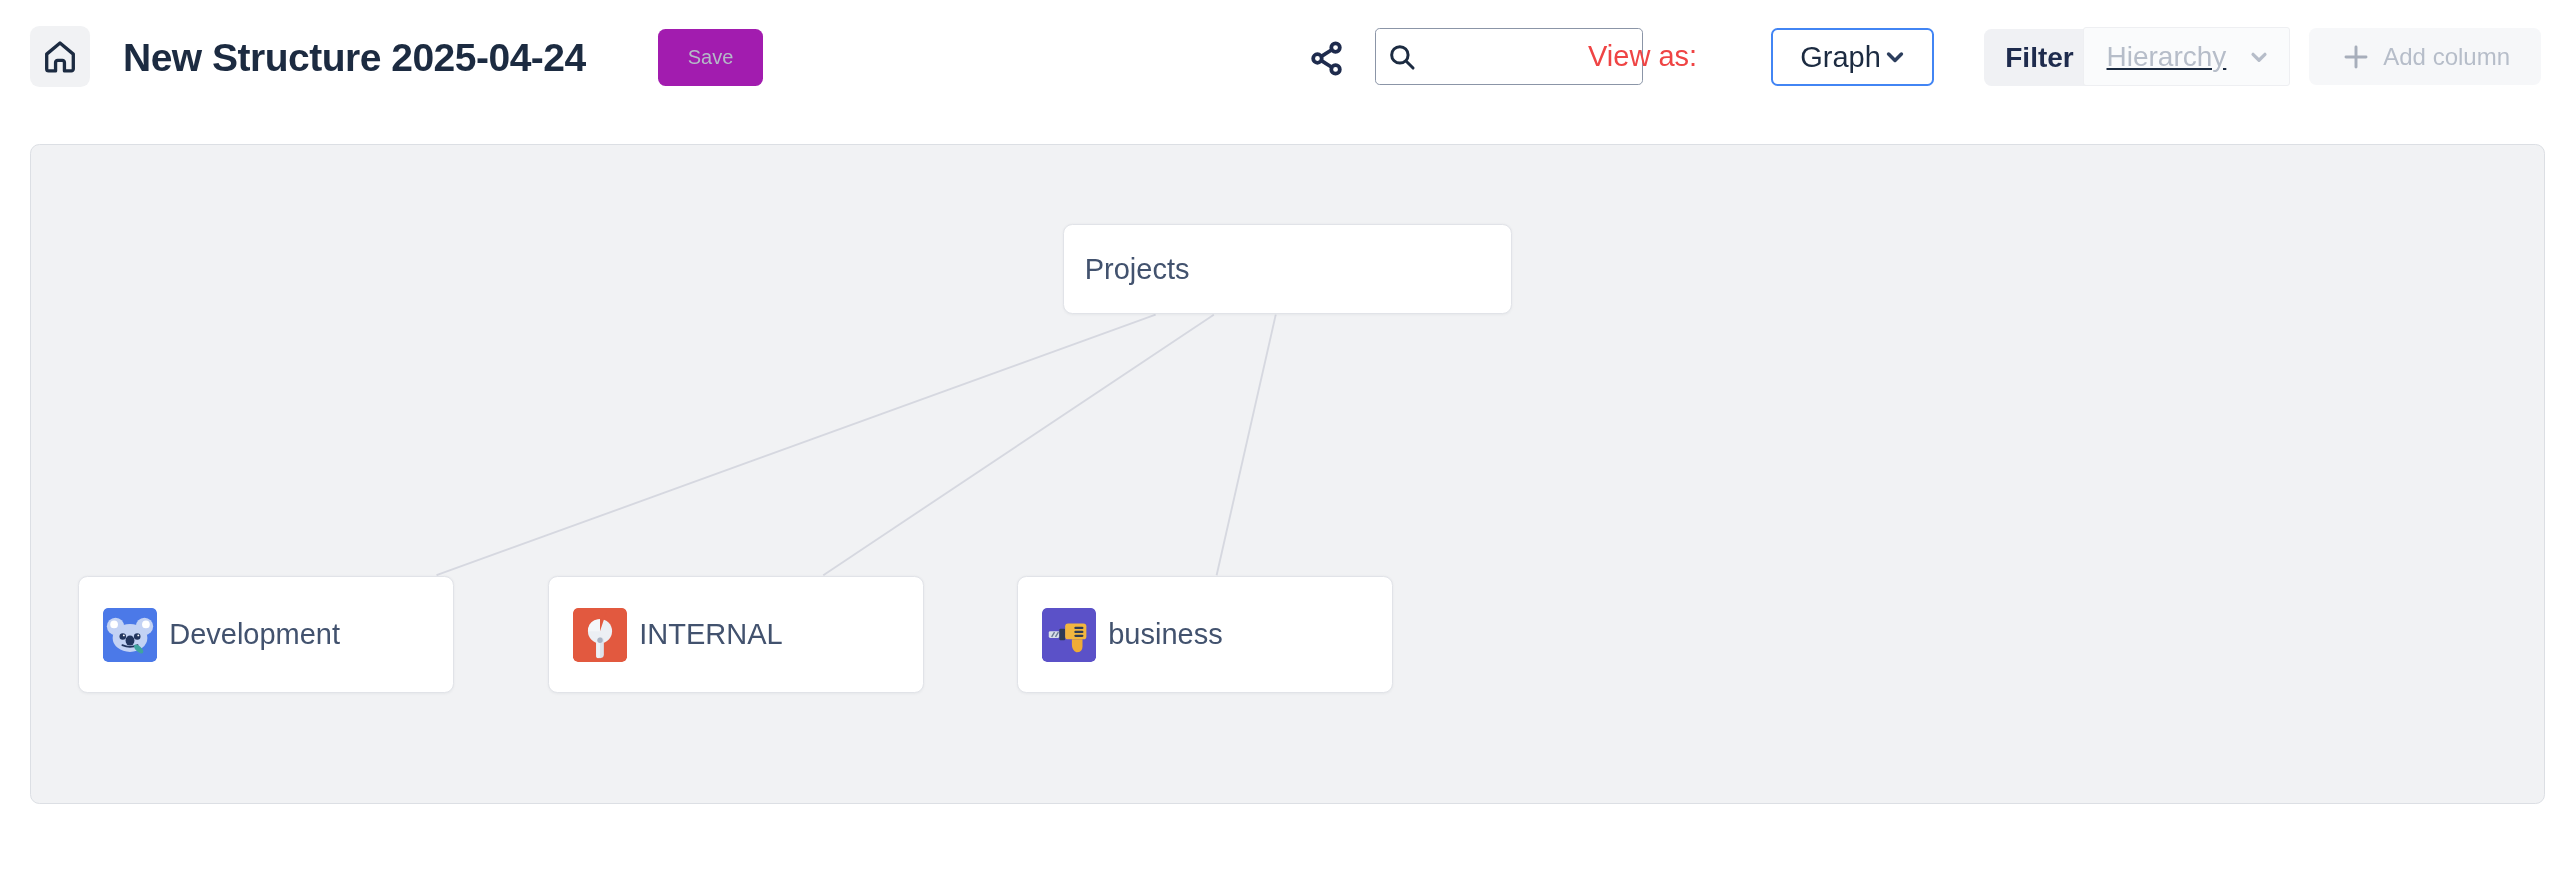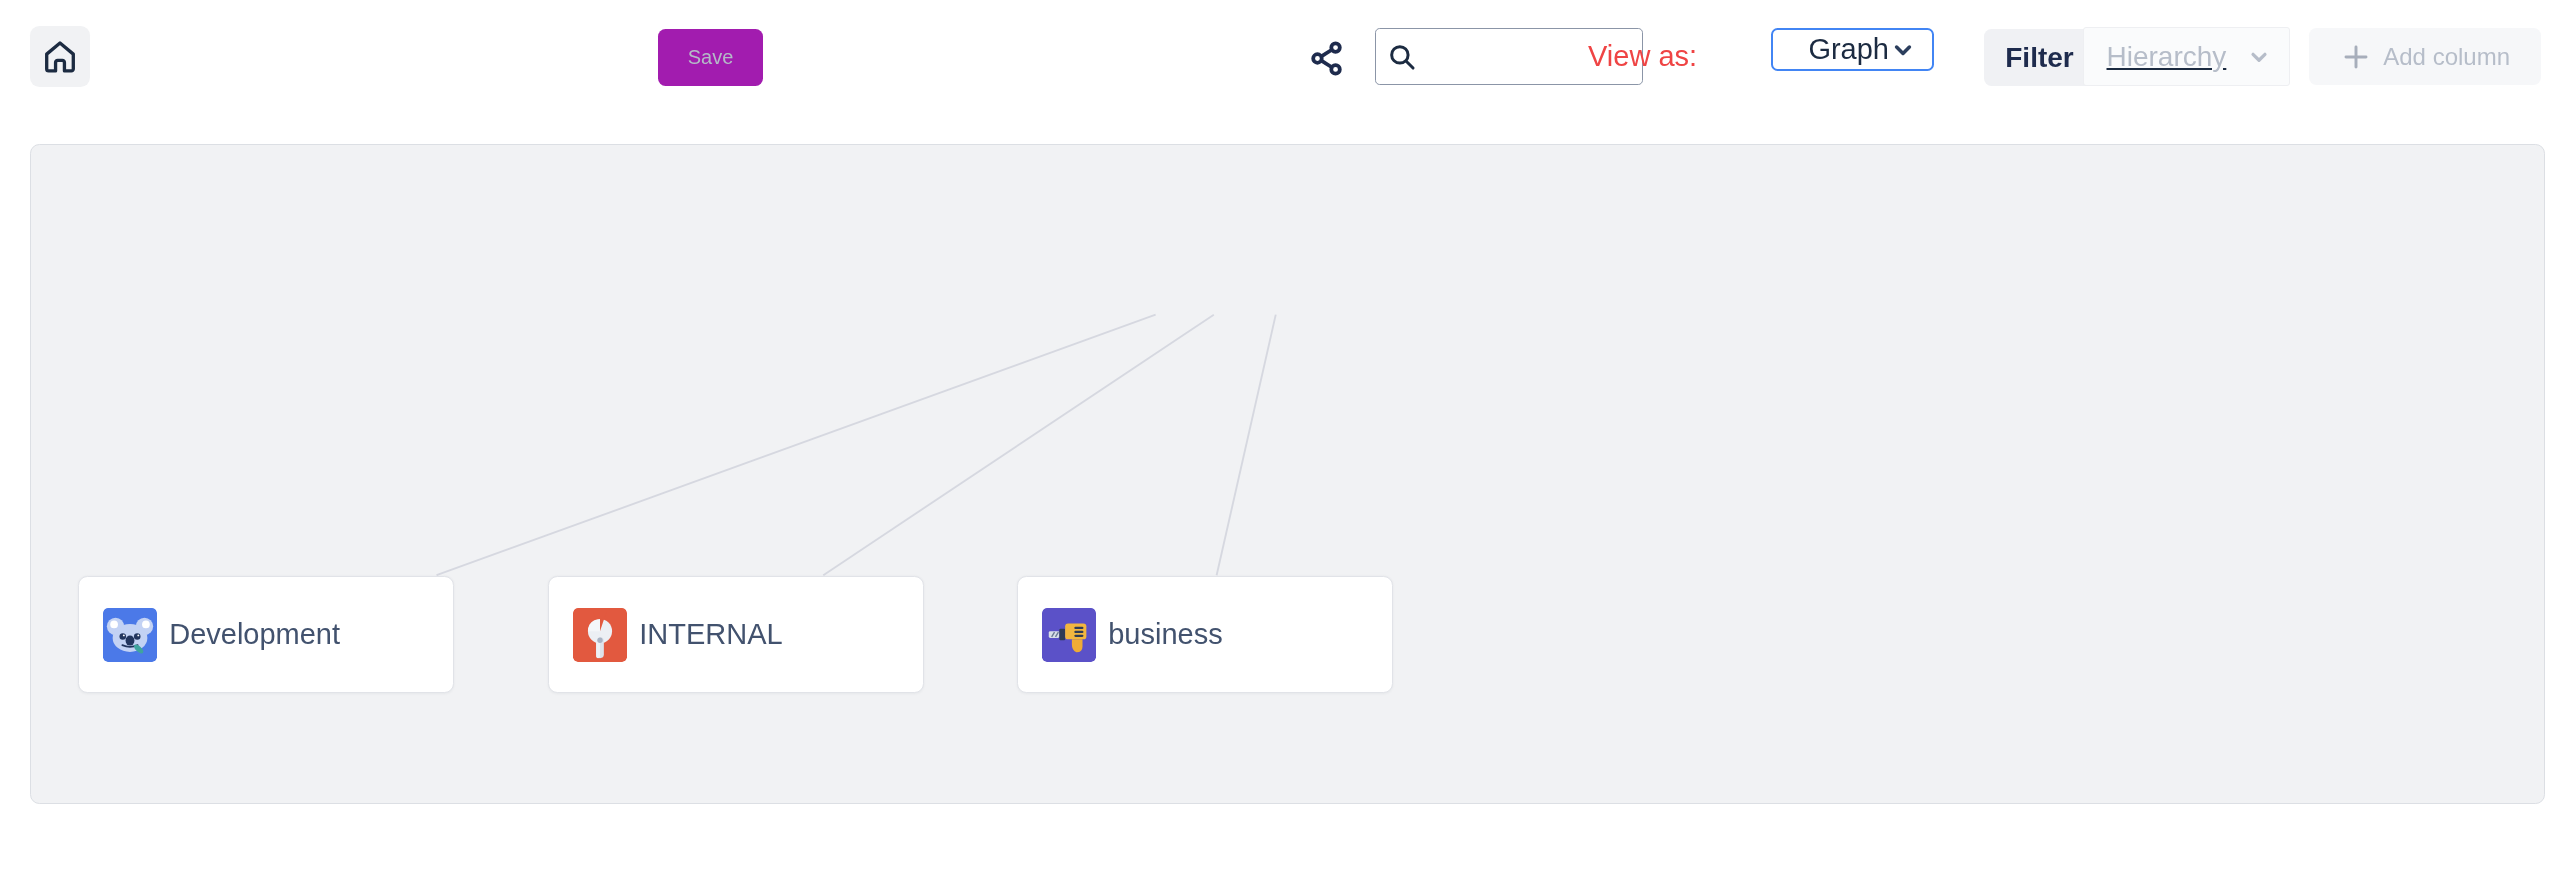--- a/index.html
+++ b/index.html
@@ -54,23 +54,23 @@
     margin-left:7.5px;
   }
 
   .viewas-label {
     position:absolute; left:1588px; top:26px; height:61px;
     display:flex; align-items:center;
     font-size:29px; color:#ef4444; white-space:nowrap;
   }
 
   .graph-select {
-    position:absolute; left:1771px; top:28px; width:163px; height:43px;
+    position:absolute; left:1771px; top:28px; width:163px; height:58px;
     background:#ffffff; border:2.8px solid #4285F4; border-radius:6.6px;
-    display:flex; align-items:center; justify-content:flex-end;
+    display:flex; align-items:center; justify-content:center;
     padding:0 15px 0 19px; cursor:pointer;
   }
   .graph-select .val { font-size:29px; color:#1C2B41; }
 
   .filter-btn {
     position:absolute; left:1984px; top:29px; width:111px; height:57px;
     background:#F0F1F4; border:none; border-radius:7.5px;
     font-family:inherit; font-size:28px; font-weight:600; color:#1E2B4D;
     display:flex; align-items:center; justify-content:center; cursor:pointer;
   }
@@ -125,20 +125,21 @@
 <div class="topbar">
 
   <div class="home-btn">
     <span style="display:flex">
       <svg width="38" height="38" viewBox="0 0 24 24" fill="none">
         <path d="M3.6 10.2 L12 3.2 L20.4 10.2 V19.6 a1.2 1.2 0 0 1 -1.2 1.2 H14.8 V15.4 a1.3 1.3 0 0 0 -1.3 -1.3 h-3 a1.3 1.3 0 0 0 -1.3 1.3 V20.8 H4.8 a1.2 1.2 0 0 1 -1.2 -1.2 Z" stroke="#1C2B41" stroke-width="2.1" stroke-linejoin="round"></path>
       </svg>
     </span>
   </div>
 
+  <div class="page-title">New Structure 2025-04-24</div>
 
   <button class="save-btn" disabled="">Save</button>
 
   <button class="share-btn">
     <span style="display:flex">
       <svg width="41" height="41" viewBox="0 0 24 24" fill="none">
         <circle cx="17.3" cy="5.6" r="2.5" stroke="#1E2B4D" stroke-width="2.2"></circle>
         <circle cx="6.7" cy="12" r="2.5" stroke="#1E2B4D" stroke-width="2.2"></circle>
         <circle cx="17.3" cy="18.4" r="2.5" stroke="#1E2B4D" stroke-width="2.2"></circle>
         <line x1="9" y1="10.8" x2="15.1" y2="6.9" stroke="#1E2B4D" stroke-width="2.2"></line>
@@ -190,20 +191,23 @@
 </div>
 
 <div class="panel">
 
   <svg class="edges" viewBox="0 0 2677 702" preserveAspectRatio="none">
     <line x1="1198" y1="181" x2="432" y2="459" stroke="#D6D8E0" stroke-width="2"></line>
     <line x1="1260" y1="181" x2="844" y2="459" stroke="#D6D8E0" stroke-width="2"></line>
     <line x1="1326" y1="181" x2="1263" y2="459" stroke="#D6D8E0" stroke-width="2"></line>
   </svg>
 
+  <div class="node node-root">
+    <span class="label">Projects</span>
+  </div>
 
   <div class="node node-child node-dev">
     <span class="avatar">
       <svg width="54" height="54" viewBox="0 0 56 56">
         <rect width="56" height="56" rx="5" fill="#4B79E8"></rect>
         <circle cx="13" cy="19" r="9" fill="#C3D2F4"></circle>
         <circle cx="43" cy="19" r="9" fill="#C3D2F4"></circle>
         <circle cx="11.5" cy="17" r="4" fill="#FFFFFF"></circle>
         <circle cx="44.5" cy="17" r="4" fill="#FFFFFF"></circle>
         <ellipse cx="28" cy="31" rx="18" ry="14.5" fill="#C3D2F4"></ellipse>

